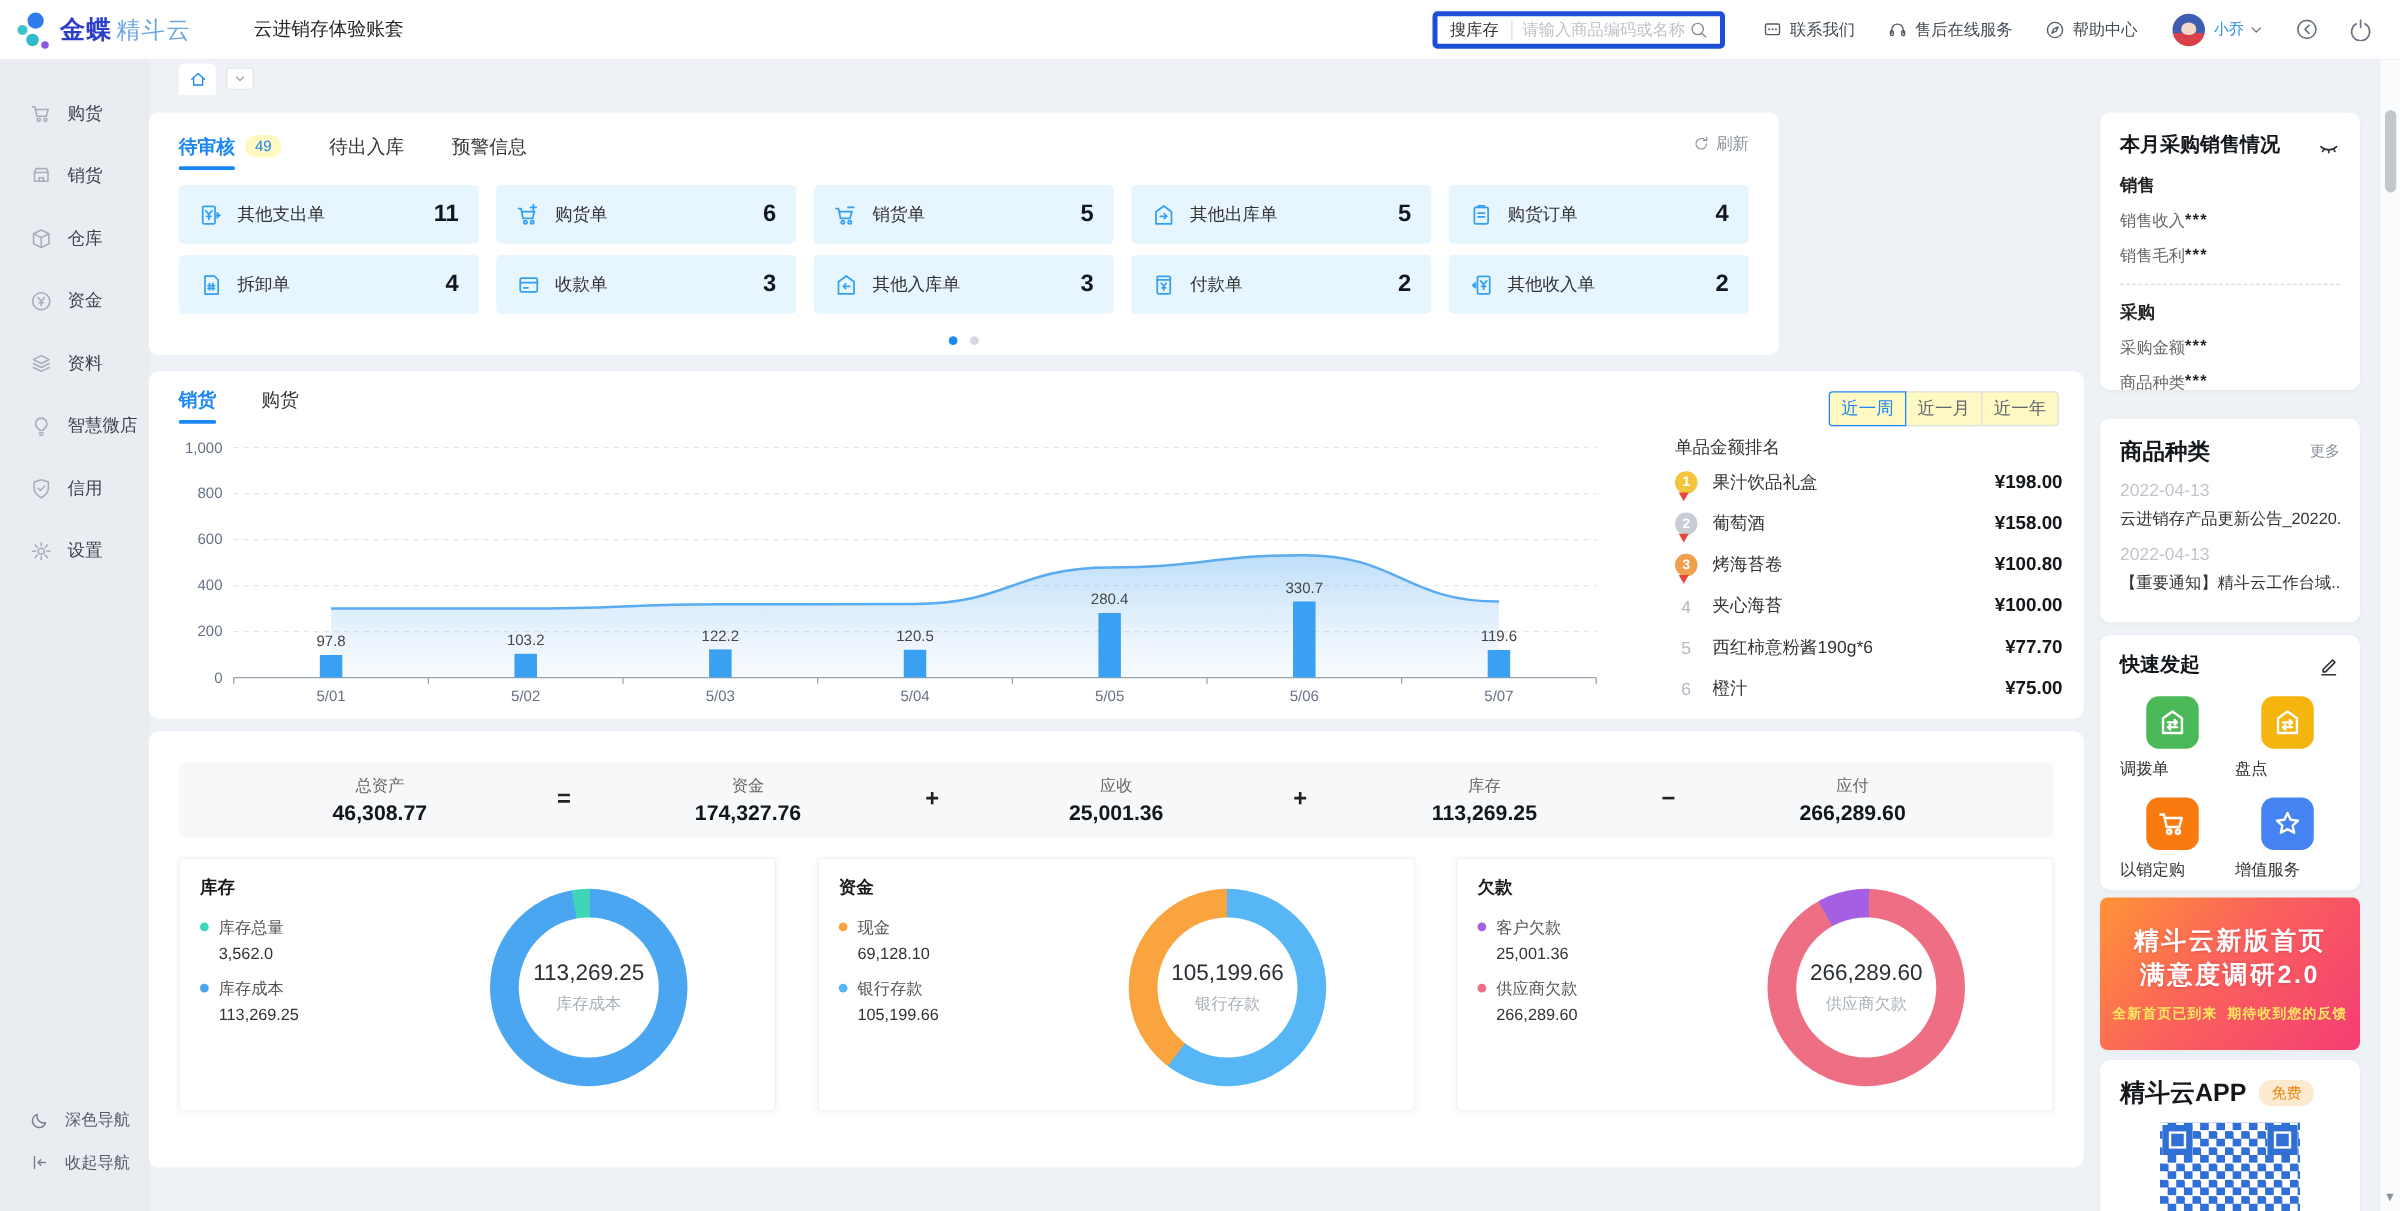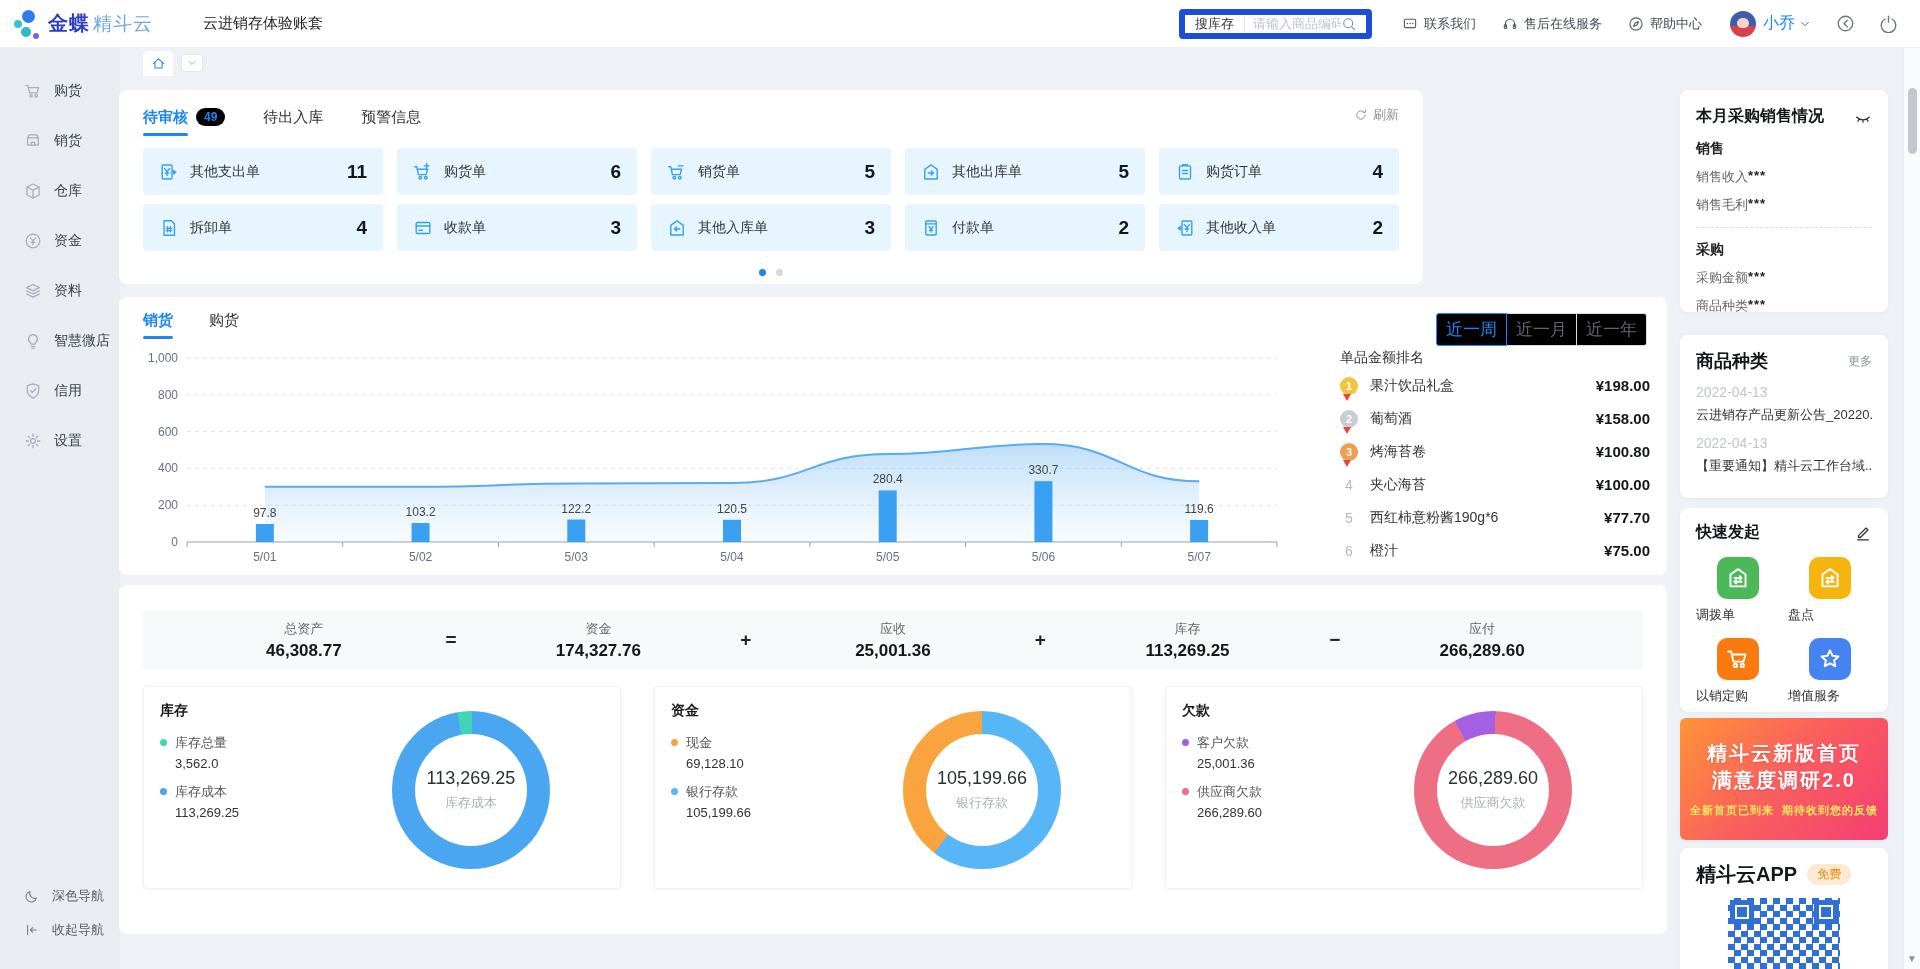--- a/index.html
+++ b/index.html
@@ -13,32 +13,32 @@
   .logo{display:flex;align-items:center;margin-left:12px;cursor:pointer}
   .logo-dots{position:relative;width:30px;height:32px}
   .logo-dots i{position:absolute;border-radius:50%}
   .logo-dots .d1{width:13px;height:13px;background:#2f7ced;left:10px;top:2px}
   .logo-dots .d2{width:8px;height:8px;background:#37c4cf;left:2px;top:12px}
   .logo-dots .d3{width:10px;height:10px;background:#2fb9c9;left:9px;top:19px}
   .logo-dots .d4{width:6px;height:6px;background:#8a5ae0;left:21px;top:25px}
   .logo-cn1{font-size:20px;font-weight:bold;color:#2b3ec4;margin-left:6px;letter-spacing:1px}
   .logo-cn2{font-size:19px;color:#6ca6e0;margin-left:3px;letter-spacing:1px}
   .acct{font-size:15px;color:#262626;margin-left:50px}
-  .search{margin-left:auto;display:flex;align-items:center;height:30px;width:193px;border:6px solid #1d4ed8;border-radius:4px;background:#fff}
+  .search{margin-left:auto;display:flex;align-items:center;height:30px;width:234px;border:4px solid #1d4ed8;border-radius:4px;background:#fff}
   .s-cat{font-size:13px;color:#333;padding:0 10px;cursor:pointer;white-space:nowrap}
   .s-div{width:1px;height:16px;background:#e0e0e0}
   .s-ph{font-size:13px;color:#bfc3c9;padding:0 8px;flex:1;white-space:nowrap;overflow:hidden;cursor:text}
   .s-ico{width:16px;height:16px;color:#8a8f99;margin-right:9px;cursor:pointer}
   .hlinks{display:flex;align-items:center;margin-left:30px;gap:26px}
   .hlink{display:flex;align-items:center;gap:6px;font-size:13px;color:#434a54;cursor:pointer;white-space:nowrap}
   .hlink .ico{width:16px;height:16px;color:#555b66}
   .user{display:flex;align-items:center;margin-left:28px;cursor:pointer}
   .avatar{width:26px;height:26px;border-radius:50%;background:linear-gradient(180deg,#3e5db0 0 58%,#d8404a 58% 100%);position:relative;overflow:hidden}
   .avatar::after{content:"";position:absolute;left:7px;top:7px;width:12px;height:10px;border-radius:50% 50% 45% 45%;background:#f2d7c4}
-  .uname{font-size:16px;color:#1b87f5;margin-left:7px}
+  .uname{font-size:12px;color:#1b87f5;margin-left:7px}
   .chev{width:14px;height:14px;color:#666;margin-left:3px}
   .hbtn{width:19px;height:19px;color:#6b7280;margin-left:24px;cursor:pointer}
   .hbtn:last-child{margin-right:22px}
 
   
   .sidebar{position:absolute;left:0;top:48px;bottom:0;width:120px;background:#e9edf2}
   .side-list{padding-top:18px}
   .side-item{height:50px;display:flex;align-items:center;padding-left:24px;cursor:pointer}
   .side-item .ico{width:18px;height:18px;color:#a6aebb}
   .side-item span.lbl{font-size:14px;color:#3c434d;margin-left:12px;white-space:nowrap}
@@ -57,40 +57,40 @@
   
   .panel{position:absolute;background:#fff;border-radius:8px}
 
   
   #panel-todo{left:119px;top:90px;width:1304px;height:194px;padding:12px 24px 0}
   .todo-tabs{display:flex;align-items:center;gap:38px;height:30px;position:relative}
   .ttab{font-size:15px;color:#333;cursor:pointer;display:flex;align-items:center;gap:8px}
   .ttab.active{color:#1b87f5;font-weight:bold;position:relative}
   .ttab.active .tlabel{position:relative}
   .ttab.active .tlabel::after{content:"";position:absolute;left:0;right:0;bottom:-9px;height:3px;border-radius:2px;background:#1b87f5}
-  .tbadge{background:#000000;color:#1b87f5;font-size:12px;font-weight:bold;border-radius:10px;padding:2px 8px}
+  .tbadge{background:#fef9c3;color:#1b87f5;font-size:12px;font-weight:normal;border-radius:10px;padding:2px 8px}
   .refresh{position:absolute;right:0;top:4px;display:flex;align-items:center;gap:5px;font-size:13px;color:#8a919c;cursor:pointer}
   .refresh .ico{width:14px;height:14px}
   .todo-grid{margin-top:16px;display:grid;grid-template-columns:repeat(5,1fr);gap:9px 14px}
   .tcard{height:47px;background:#e7f5fe;border-radius:4px;display:flex;align-items:center;padding:0 16px;cursor:pointer}
   .tcard .ico{width:20px;height:20px;color:#33a0f2;flex:none}
   .tcard .tc-label{font-size:14px;color:#333;margin-left:11px;white-space:nowrap}
   .tcard .tc-count{margin-left:auto;font-size:19px;font-weight:bold;color:#13161a}
   .pagedots{position:absolute;left:0;right:0;bottom:8px;display:flex;justify-content:center;gap:10px}
   .pdot{width:7px;height:7px;border-radius:50%;background:#d4d9e0;cursor:pointer}
   .pdot.active{background:#1b87f5}
 
   
   #panel-sales{left:119px;top:297px;width:1548px;height:278px;padding:14px 24px 0}
   .sales-tabs{display:flex;gap:36px;align-items:center}
   .stab{font-size:15px;color:#333;cursor:pointer;position:relative}
   .stab.active{color:#1b87f5;font-weight:bold}
   .stab.active::after{content:"";position:absolute;left:0;right:0;bottom:-9px;height:3px;border-radius:2px;background:#1b87f5}
   .range-group{position:absolute;right:20px;top:16px;display:flex}
-  .rbtn{font-size:17px;color:#5f6670;background:#000000;border:1px solid #dcdfe4;padding:4px 9px;margin-left:-1px;cursor:pointer;white-space:nowrap}
+  .rbtn{font-size:14px;color:#5f6670;background:#fef9c3;border:1px solid #dcdfe4;padding:4px 9px;margin-left:-1px;cursor:pointer;white-space:nowrap}
   .rbtn:first-child{border-radius:3px 0 0 3px}
   .rbtn:last-child{border-radius:0 3px 3px 0}
   .rbtn.active{color:#1b87f5;border-color:#1b87f5;position:relative;z-index:2}
   #mainChart{position:absolute;left:24px;top:52px;width:1180px;height:225px;font-family:inherit}
   .ranking{position:absolute;left:1221px;top:52px;width:310px}
   .rk-title{font-size:14px;color:#333}
   .rk-row{display:flex;align-items:center;height:29px;margin-top:4px;cursor:pointer}
   .medal{width:18px;height:18px;border-radius:50%;color:#fff;font-size:11px;font-weight:bold;display:flex;align-items:center;justify-content:center;position:relative;flex:none}
   .medal::after{content:"";position:absolute;left:3px;bottom:-6px;border-left:4px solid transparent;border-right:4px solid transparent;border-top:7px solid #e8453c}
   .m1{background:#f3c53c}.m2{background:#c8ccd4}.m3{background:#efa04e}

